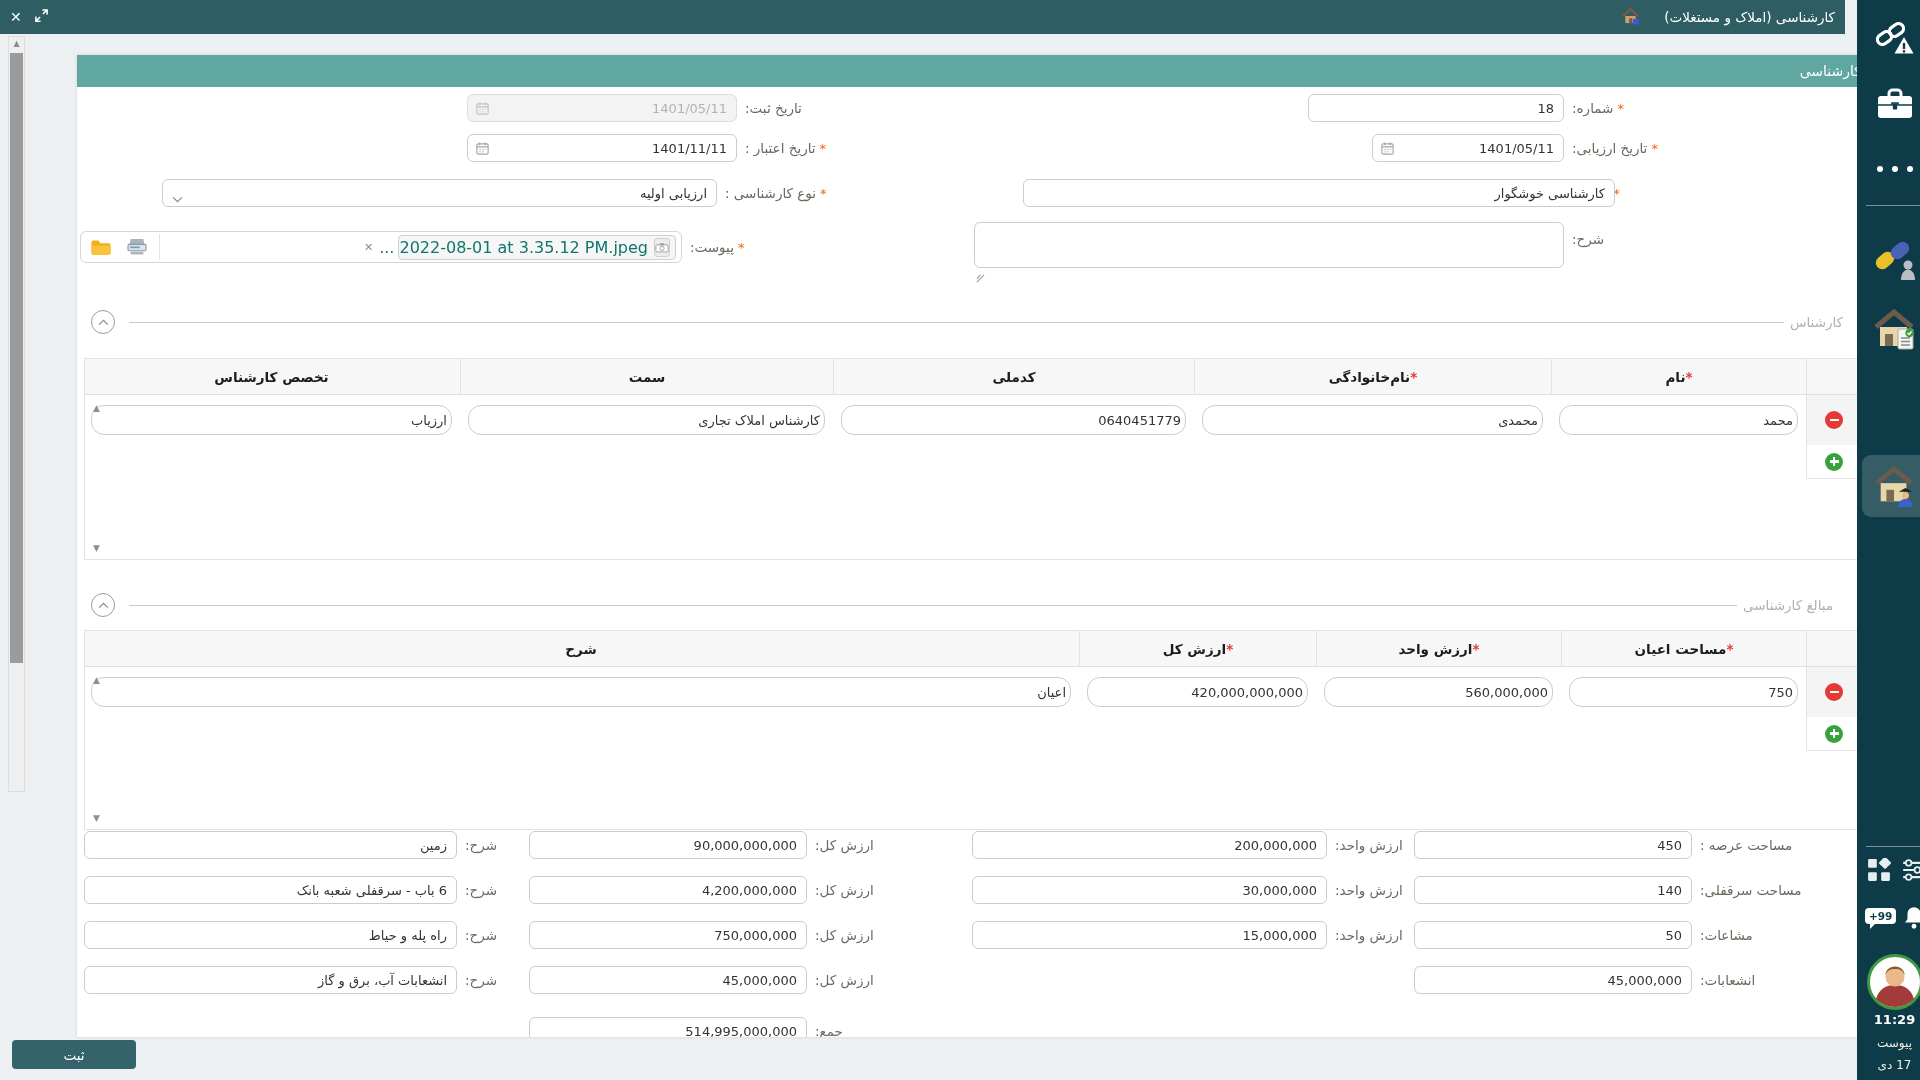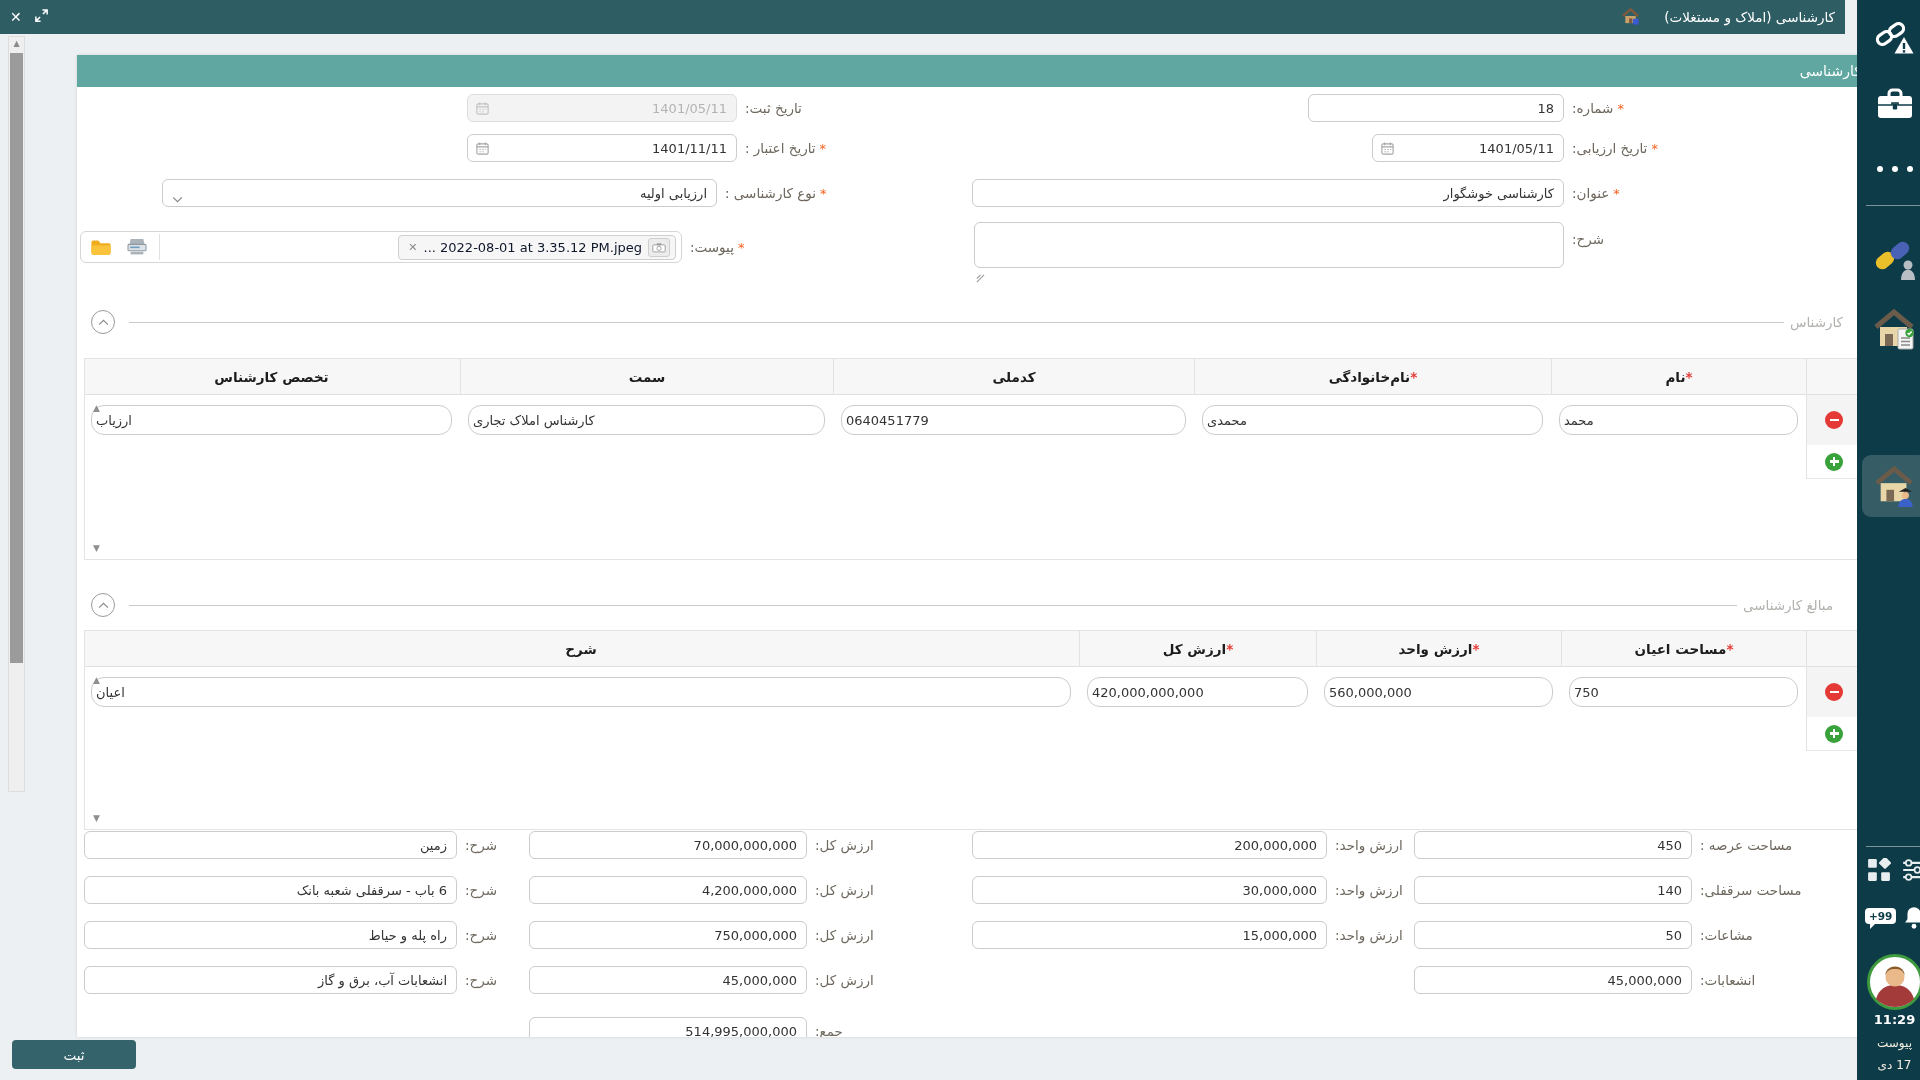--- a/index.html
+++ b/index.html
@@ -39,42 +39,42 @@
   .inp.disabled { background:#f3f3f3; border-color:#dedede; color:#b3b3b3; }
   .cal-ic { position:absolute; left:7px; top:6px; }
   .sel-chev { position:absolute; left:9px; top:11px; }
   .txtarea { position:absolute; border:1px solid #cccccc; border-radius:6px; background:#fff; }
   .grip { position:absolute; }
 
   .attach { position:absolute; border:1px solid #d6d6d6; border-radius:6px; background:#fff; direction:ltr; }
   .att-btn { position:absolute; top:3px; width:32px; height:24px; display:flex; align-items:center; justify-content:center; cursor:pointer; }
   .att-sep { position:absolute; left:78px; top:2px; width:1px; height:26px; background:#e2e2e2; }
   .chip { position:absolute; top:3px; height:25px; background:#f6f6f6; border:1px solid #cfcfcf; border-radius:4px; display:flex; flex-direction:row-reverse; align-items:center; padding:0 5px; gap:6px; }
-  .chip .fname { direction:ltr; unicode-bidi:isolate; font-size:13px; color:#0f172a; white-space:nowrap; }
+  .chip .fname { direction:ltr; unicode-bidi:isolate; font-size:16px; color:#0f766e; white-space:nowrap; }
   .chip .fx { color:#8a8a8a; font-size:11px; cursor:pointer; }
   .cam-box { width:22px; height:19px; background:#ececec; border:1px solid #cfcfcf; border-radius:3px; display:flex; align-items:center; justify-content:center; }
 
   .sect { position:absolute; left:0; width:1822px; height:26px;text-align:right; }
   .sect .circ { position:absolute; left:14px; top:0; width:24px; height:24px; border:1px solid #9a9a9a; border-radius:50%; display:flex; align-items:center; justify-content:center; background:#fff; }
   .sect .line { position:absolute; left:52px; top:12px; height:1px; background:#c9c9c9; }
   .sect .stitle { position:absolute; top:4px; font-size:13.5px; color:#b3b1ad; }
 
   
   .tbl { position:absolute; left:7px; width:1778px; background:#fff; border:1px solid #e3e3e3; }
   .thead, .trow, .addrow { display:grid; }
   .t1 .thead, .t1 .trow, .t1 .addrow { grid-template-columns:55px 255px 357px 361px 373px 377px; }
   .t2 .thead, .t2 .trow, .t2 .addrow { grid-template-columns:55px 245px 245px 237px 996px; }
   .thead { height:36px; background:#f7f7f7; border-bottom:1px solid #e0e0e0; }
   .thead .th { line-height:36px; text-align:center; font-weight:bold; font-size:13.5px; color:#1c1c1c; border-inline-end:1px solid #e3e3e3; }
   .thead .th:last-child { border-inline-end:none; }
   .hstar { color:#e53935; font-weight:bold; }
   .trow { height:50px; }
   .td { position:relative; }
   .td.actions { background:#f4f4f4; border-inline-end:1px solid #e3e3e3; display:flex; align-items:center; justify-content:center; }
-  .cinp { height:30px; margin:10px 8px 0; border:1px solid #cccccc; border-radius:13px; background:#fff; display:flex; align-items:center; padding:0 4px; font-size:13px; color:#333;justify-content:flex-end; }
+  .cinp { height:30px; margin:10px 8px 0; border:1px solid #cccccc; border-radius:13px; background:#fff; display:flex; align-items:center; padding:0 4px; font-size:13px; color:#333; }
   .addrow { height:34px; }
   .addrow .td.actions { background:#fff; border-bottom:1px solid #e6e6e6; }
   .minus, .plus { width:18px; height:18px; border-radius:50%; position:relative; cursor:pointer; }
   .minus { background:#e53935; }
   .plus  { background:#3aa23a; }
   .minus i, .plus i, .plus b { position:absolute; background:#fff; }
   .minus i { width:9px; height:2.4px; left:4.5px; top:7.8px; }
   .plus i  { width:9px; height:2.2px; left:4.5px; top:7.9px; }
   .plus b  { width:2.2px; height:9px; left:7.9px; top:4.5px; }
   .tarrow { position:absolute; left:8px; font-size:9px; color:#8f8f8f; }
@@ -156,21 +156,21 @@
       <span class="cal-ic"><svg width="15" height="15" viewBox="0 0 16 16">
             <rect x="2" y="3" width="12" height="11" rx="1.5" fill="none" stroke="#a5a5a5" stroke-width="1.2"></rect>
             <path d="M2 6.3h12M5 1.6v3M11 1.6v3" stroke="#a5a5a5" stroke-width="1.2"></path>
             <path d="M4.5 9h2M7.5 9h2M10.5 9h1.5M4.5 11.5h2M7.5 11.5h2" stroke="#bdbdbd"></path>
           </svg></span>
     </div>
 
     <div class="lbl" style="left:1495px;top:124px">
       <span class="star">*</span><span>عنوان:</span>
     </div>
-    <div class="inp" style="left:895px;top:124px;width:592px">
+    <div class="inp" style="left:946px;top:124px;width:592px">
       <span>کارشناسی خوشگوار</span>
     </div>
     <div class="lbl" style="left:648px;top:124px">
       <span class="star">*</span><span>نوع کارشناسی :</span>
     </div>
     <div class="inp" style="left:85px;top:124px;width:555px">
       <span>ارزیابی اولیه</span>
       <span class="sel-chev"><svg width="11" height="7" viewBox="0 0 12 8">
             <path d="M1 1.5l5 5 5-5" stroke="#8a8a8a" fill="none" stroke-width="1.4"></path>
           </svg></span>
@@ -349,21 +349,21 @@
       <div class="lbl" style="left:1623px"><span>مساحت عرصه :</span></div>
       <div class="inp" style="left:1337px;width:278px">
           <span>450</span>
         </div>
       <div class="lbl" style="left:1258px"><span>ارزش واحد:</span></div>
       <div class="inp" style="left:895px;width:355px">
           <span>200,000,000</span>
         </div>
       <div class="lbl" style="left:738px"><span>ارزش کل:</span></div>
       <div class="inp" style="left:452px;width:278px">
-          <span>70,000,000,000</span>
+          <span>90,000,000,000</span>
         </div>
       <div class="lbl" style="left:388px"><span>شرح:</span></div>
       <div class="inp" style="left:7px;width:373px">
           <span>زمین</span>
         </div>
     </div>
 
     <div class="drow" style="top:821px">
       <div class="lbl" style="left:1623px"><span>مساحت سرقفلی:</span></div>
       <div class="inp" style="left:1337px;width:278px">

